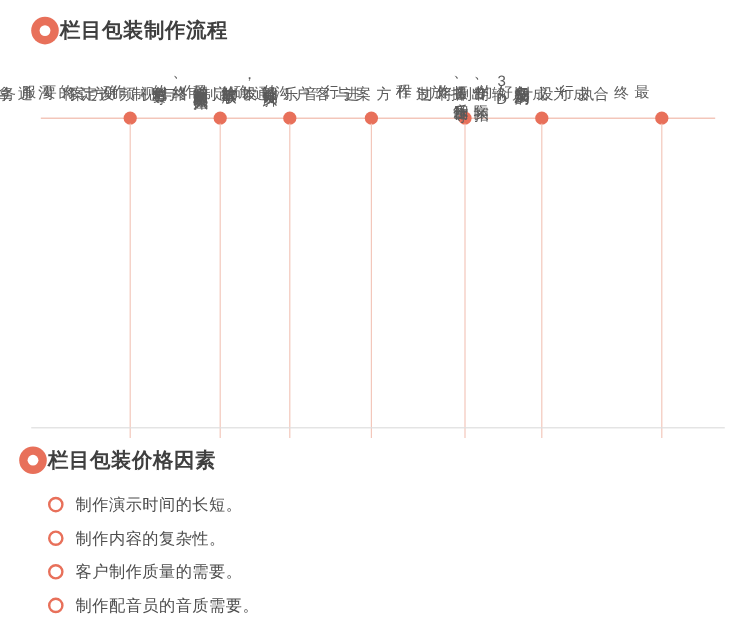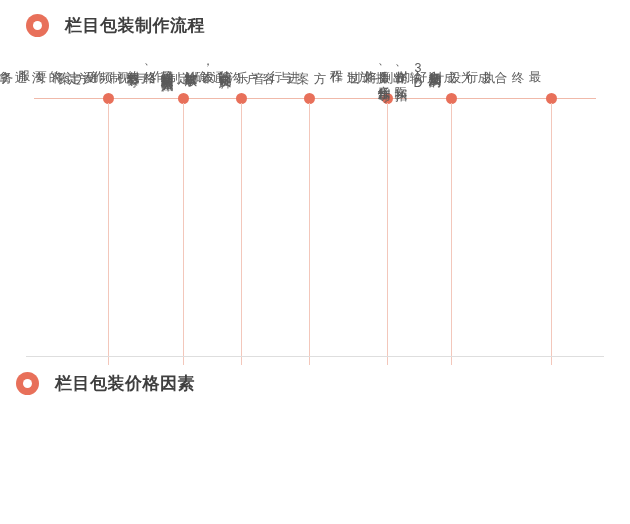--- a/index.html
+++ b/index.html
@@ -13,21 +13,21 @@
   .page {
     position: relative;
     width: 630px; height: 524px;
     overflow: hidden;
   }
 
   
   .section-head {
     display: flex;
     align-items: center;
-    gap: 16px;
+    gap: 1px;
   }
   .head-bullet {
     position: relative;
     width: 23px; height: 23px;
     flex: 0 0 auto;
   }
   .head-bullet .outer {
     position: absolute;
     left: 0; top: 0;
     width: 23px; height: 23px;
@@ -208,15 +208,33 @@
 
   <div class="price-section">
     <div class="section-head">
       <span class="head-bullet">
         <span class="outer"></span>
           <span class="inner"></span>
       </span>
       <span class="head-title">栏目包装价格因素</span>
     </div>
 
+    <ul class="price-list">
+      <li class="price-item">
+        <span class="ring"></span>
+        <span class="price-text">制作演示时间的长短。</span>
+      </li>
+      <li class="price-item">
+        <span class="ring"></span>
+        <span class="price-text">制作内容的复杂性。</span>
+      </li>
+      <li class="price-item">
+        <span class="ring"></span>
+        <span class="price-text">客户制作质量的需要。</span>
+      </li>
+      <li class="price-item">
+        <span class="ring"></span>
+        <span class="price-text">制作配音员的音质需要。</span>
+      </li>
+    </ul>
   </div>
 
 </div>
 
 </body></html>

